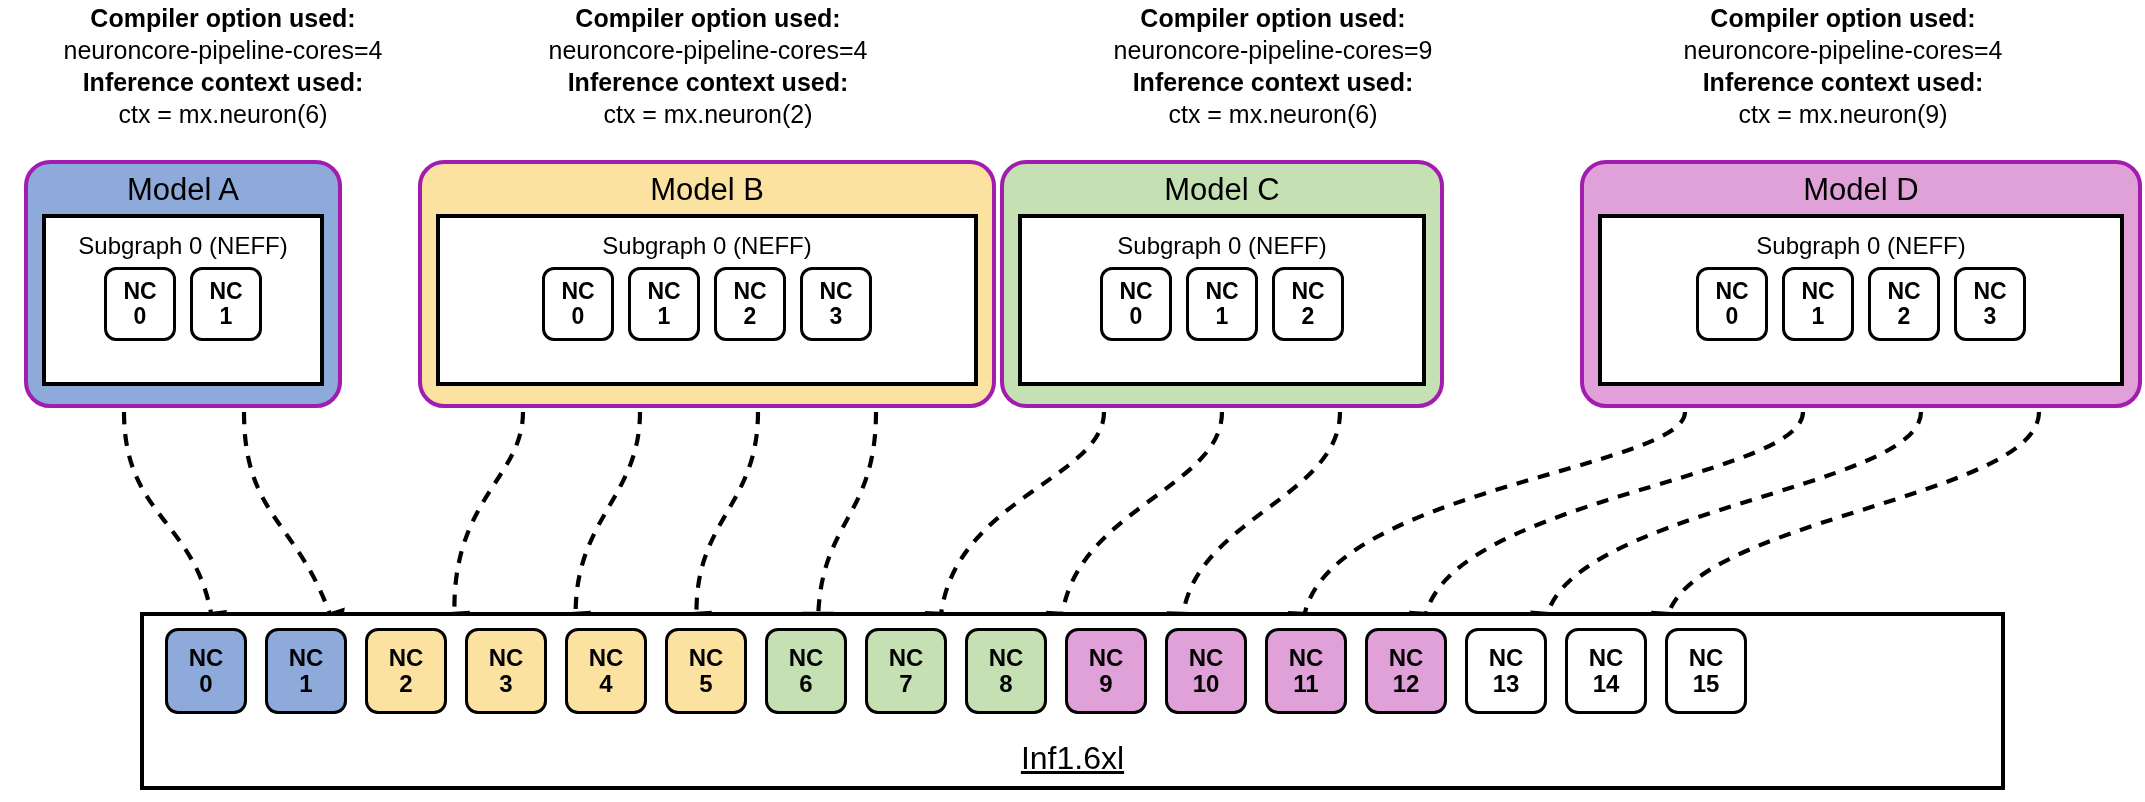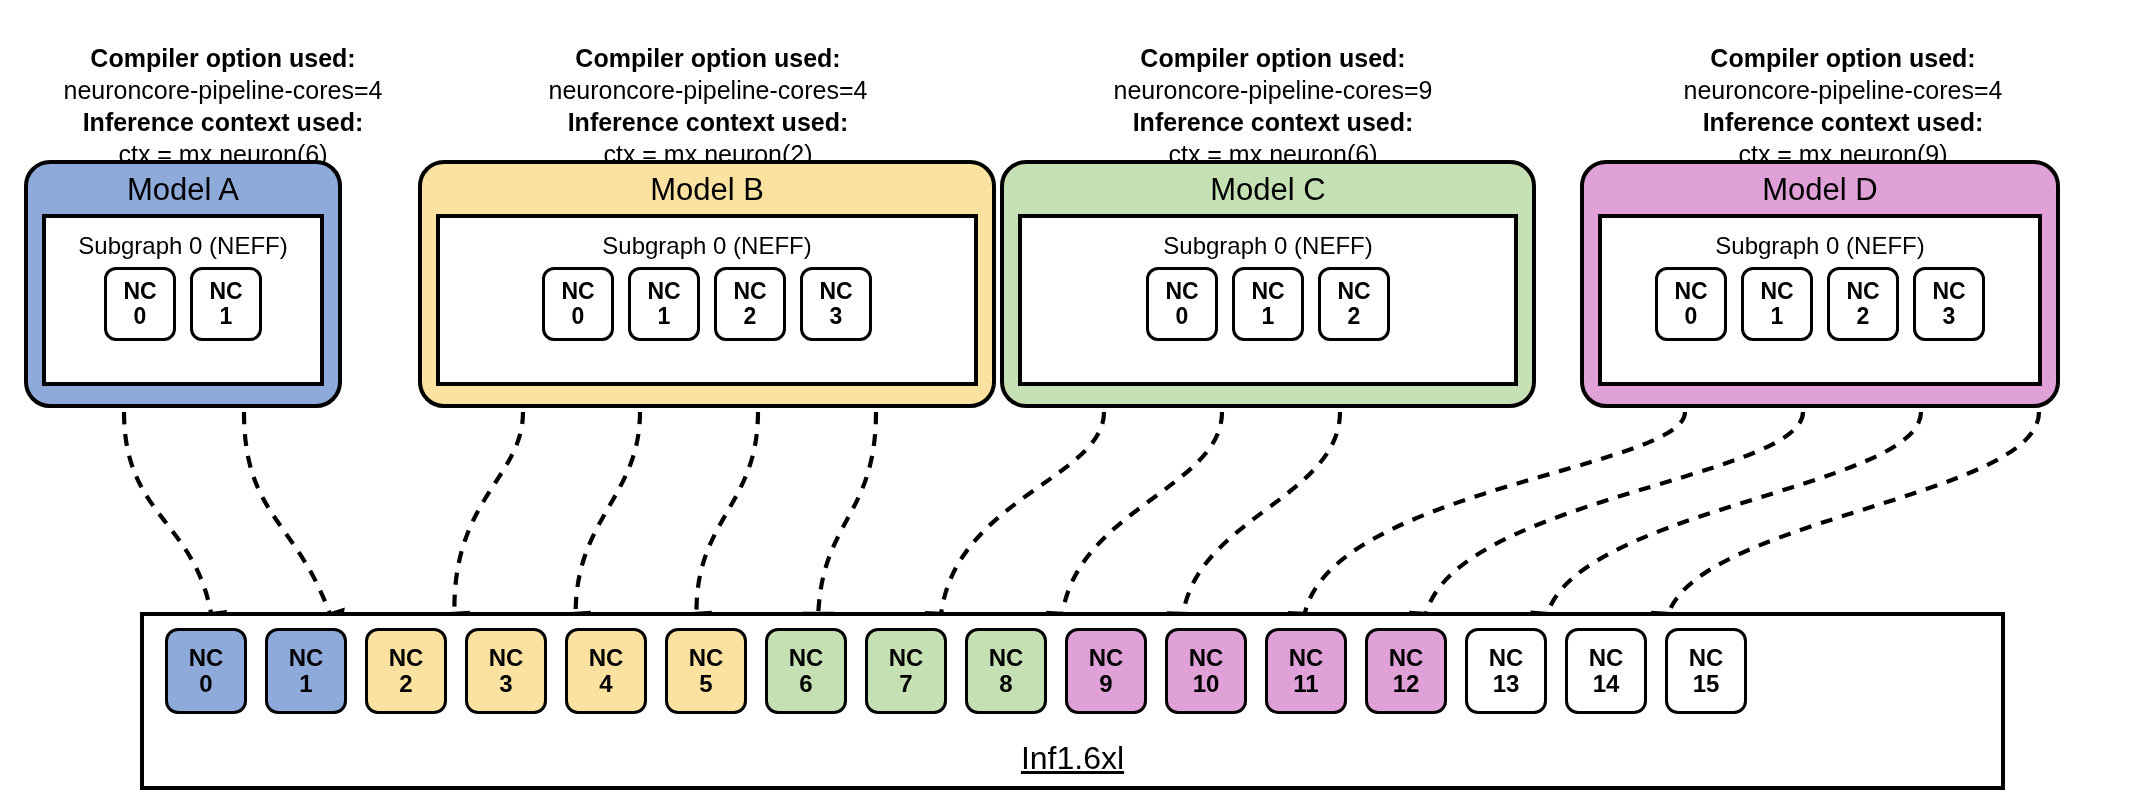--- a/index.html
+++ b/index.html
@@ -13,29 +13,28 @@
   }
   .stage{position:absolute;inset:0;}
   svg.links{position:absolute;left:0;top:0;width:2145px;height:802px;pointer-events:none;}
 
   
   .caption{
     position:absolute;
     text-align:center;
     line-height:1.28;
     font-size:25px;
-    margin-top:40px;
   }
   .caption .b{font-weight:bold;display:block;white-space:nowrap;}
   .caption .n{font-weight:normal;display:block;white-space:nowrap;}
 
   
   .model{
     position:absolute;
-    border:4px solid #000000;
+    border:4px solid #a21caf;
     border-radius:26px;
     box-sizing:border-box;
     padding:6px 14px 14px 14px;
   }
   .model-title{
     text-align:center;
     font-size:31px;
     line-height:1.15;
     margin:2px 0 6px 0;
     white-space:nowrap;
@@ -163,42 +162,42 @@
           <span>2</span>
         </div>
         <div class="nc">
           <span>NC</span>
           <span>3</span>
         </div>
       </div>
     </div>
   </div>
 
-  <div class="model" style="left:1000px;top:160px;width:536px;height:248px;background:#C5E0B3;">
+  <div class="model" style="left:1000px;top:160px;width:444px;height:248px;background:#C5E0B3;">
     <div class="model-title">Model C</div>
     <div class="subgraph" style="height:172px;">
       <div class="subgraph-title">Subgraph 0 (NEFF)</div>
       <div class="nc-row">
         <div class="nc">
           <span>NC</span>
           <span>0</span>
         </div>
         <div class="nc">
           <span>NC</span>
           <span>1</span>
         </div>
         <div class="nc">
           <span>NC</span>
           <span>2</span>
         </div>
       </div>
     </div>
   </div>
 
-  <div class="model" style="left:1580px;top:160px;width:480px;height:248px;background:#E0A0D8;">
+  <div class="model" style="left:1580px;top:160px;width:562px;height:248px;background:#E0A0D8;">
     <div class="model-title">Model D</div>
     <div class="subgraph" style="height:172px;">
       <div class="subgraph-title">Subgraph 0 (NEFF)</div>
       <div class="nc-row">
         <div class="nc">
           <span>NC</span>
           <span>0</span>
         </div>
         <div class="nc">
           <span>NC</span>

